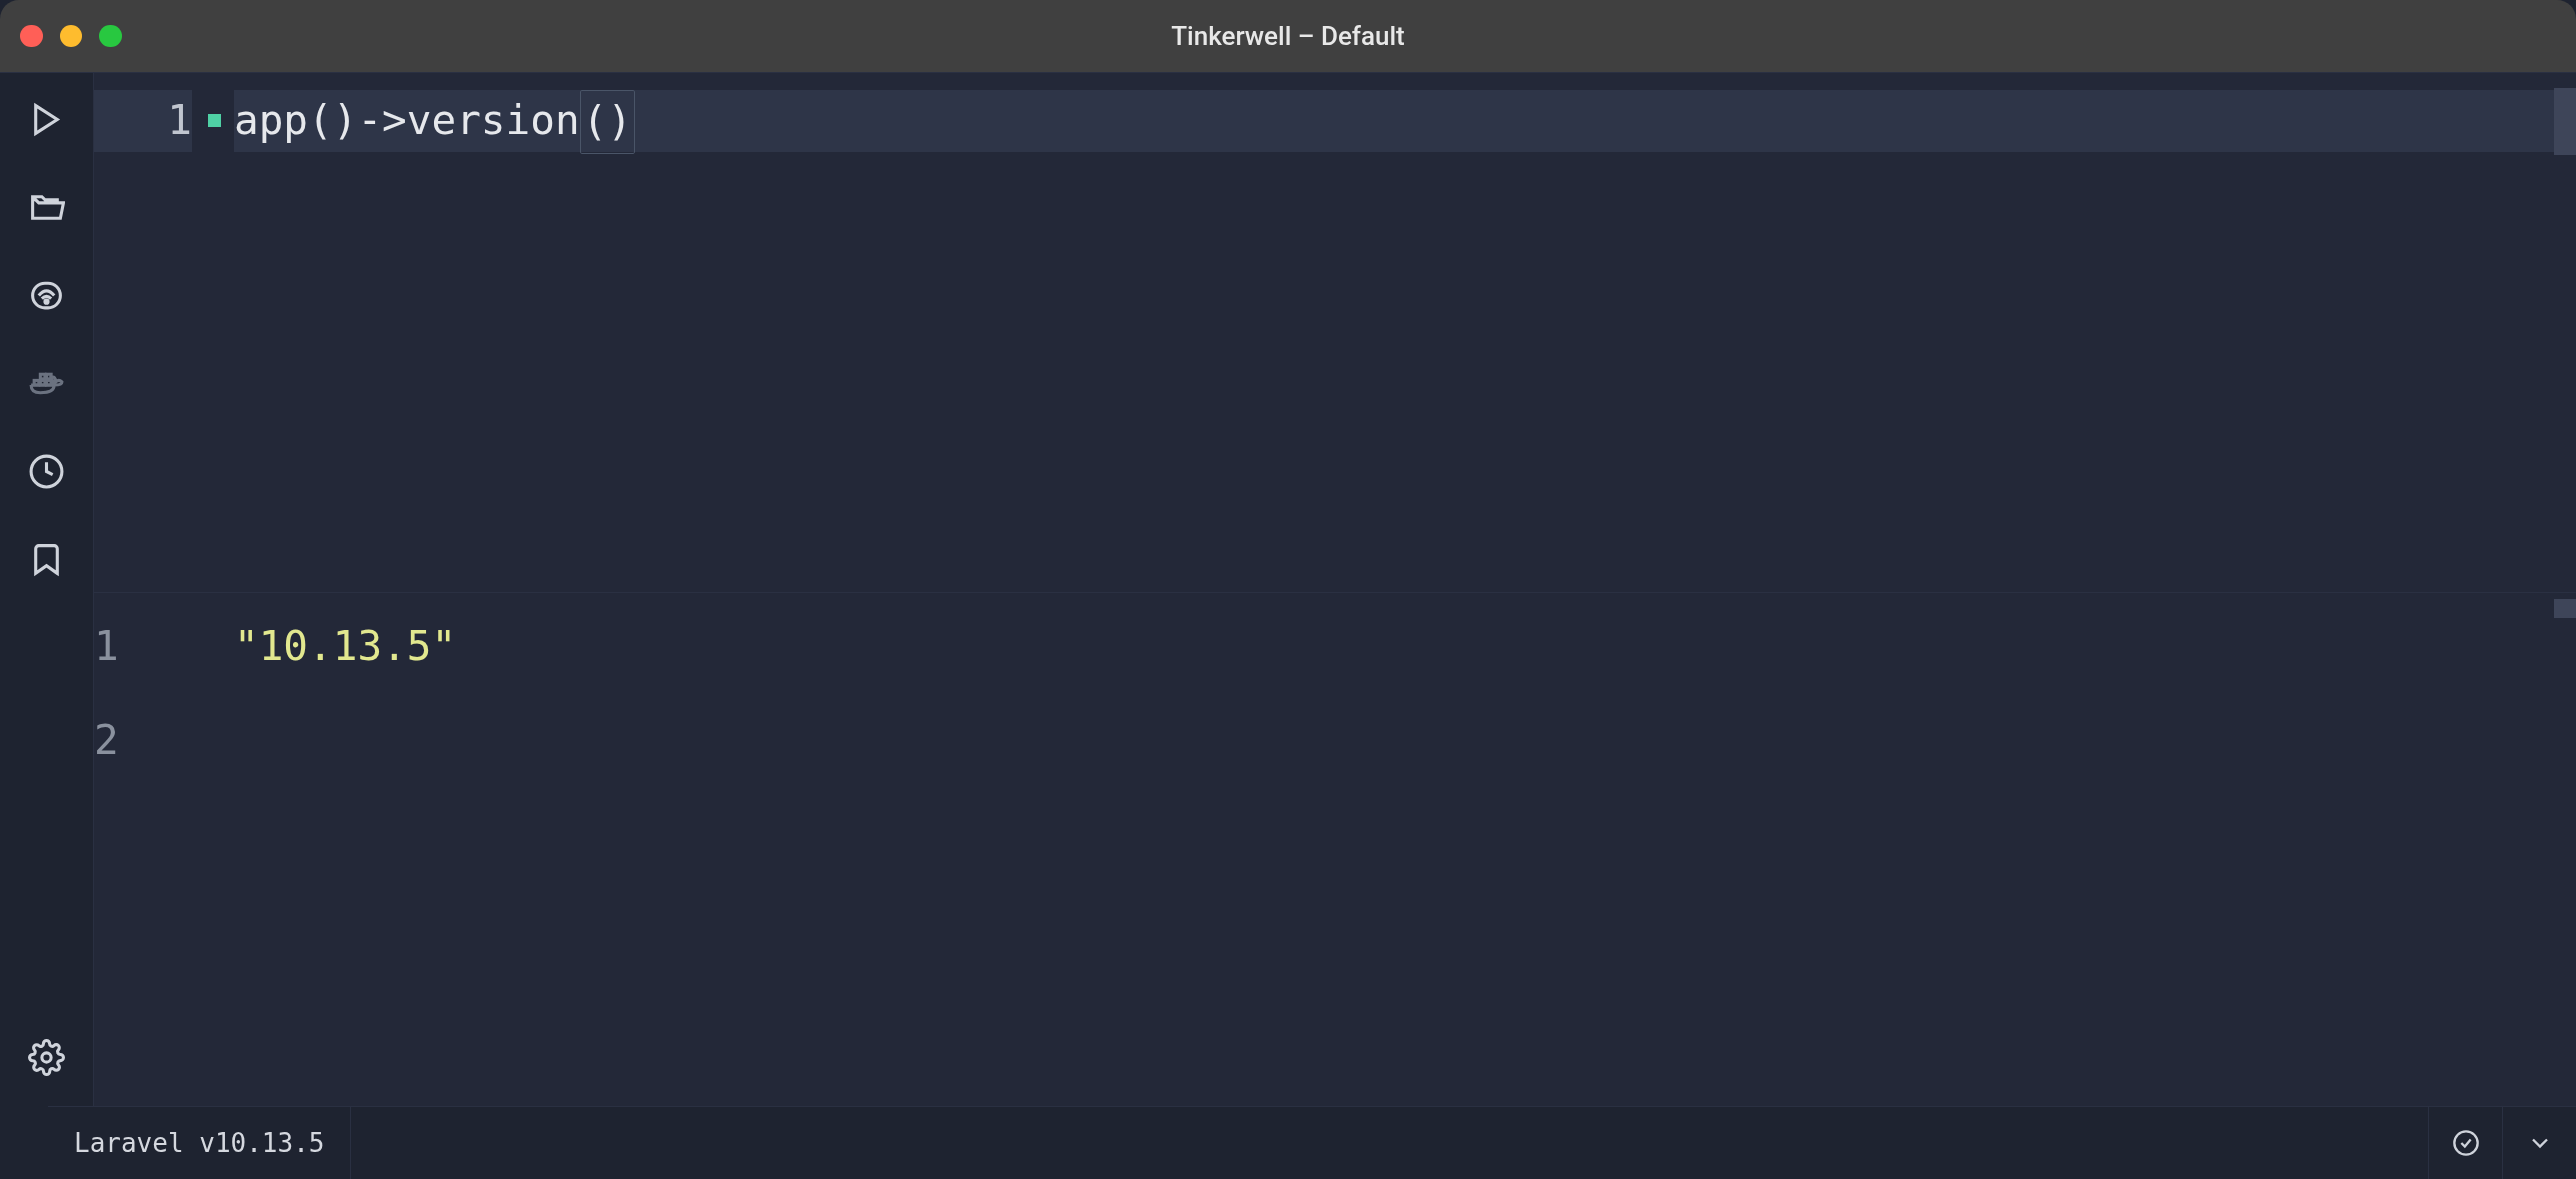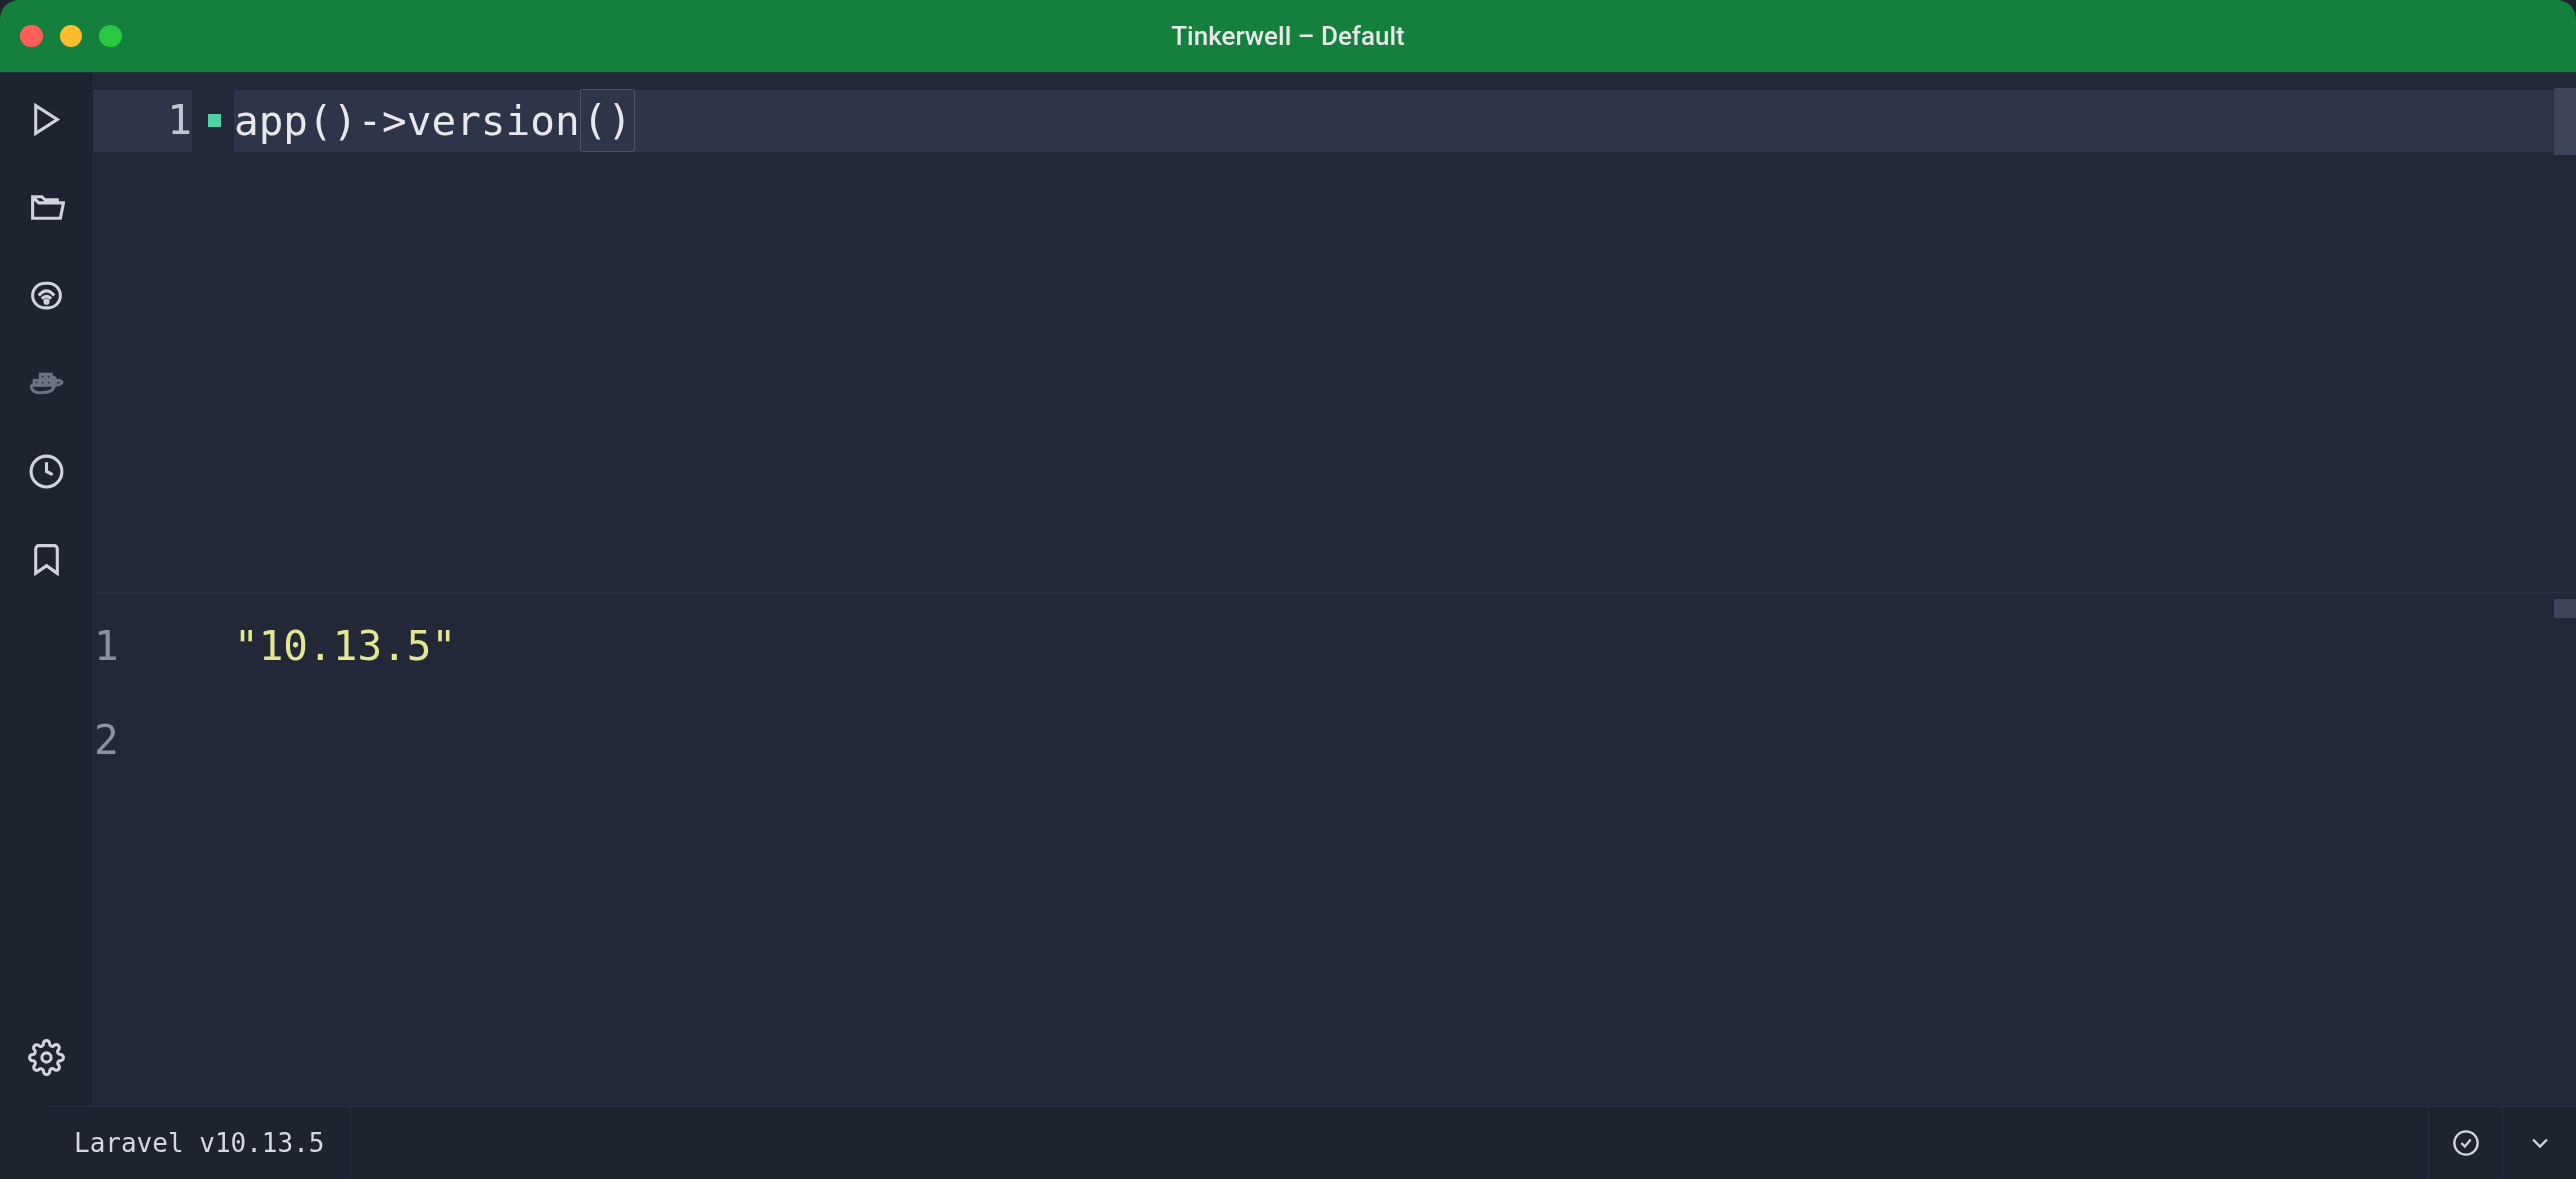--- a/index.html
+++ b/index.html
@@ -21,21 +21,21 @@
       width: 100%;
       height: 100%;
       display: flex;
       flex-direction: column;
       border-radius: 19px;
       overflow: hidden;
     }
     
     .titlebar {
       height: 73px;
-      background: #15803d;
+      background: #404040;
       display: flex;
       align-items: center;
       padding: 0 20px;
       position: relative;
       border-bottom: 1.9px solid #2a3042;
     }
     
     .traffic-lights {
       display: flex;
       gap: 17px;
@@ -155,21 +155,21 @@
     
     .code-content {
       flex: 1;
       padding-top: 17px;
       color: #e6e8ec;
     }
     
     .code-line {
       height: 62px;
       display: flex;
-      align-items: flex-end;
+      align-items: flex-start;
       white-space: pre;
     }
     
     .code-line.current {
       background: #2e3548;
     }
     
     .bracket-match {
       border: 1.9px solid #4a5568;
       border-radius: 1.9px;

